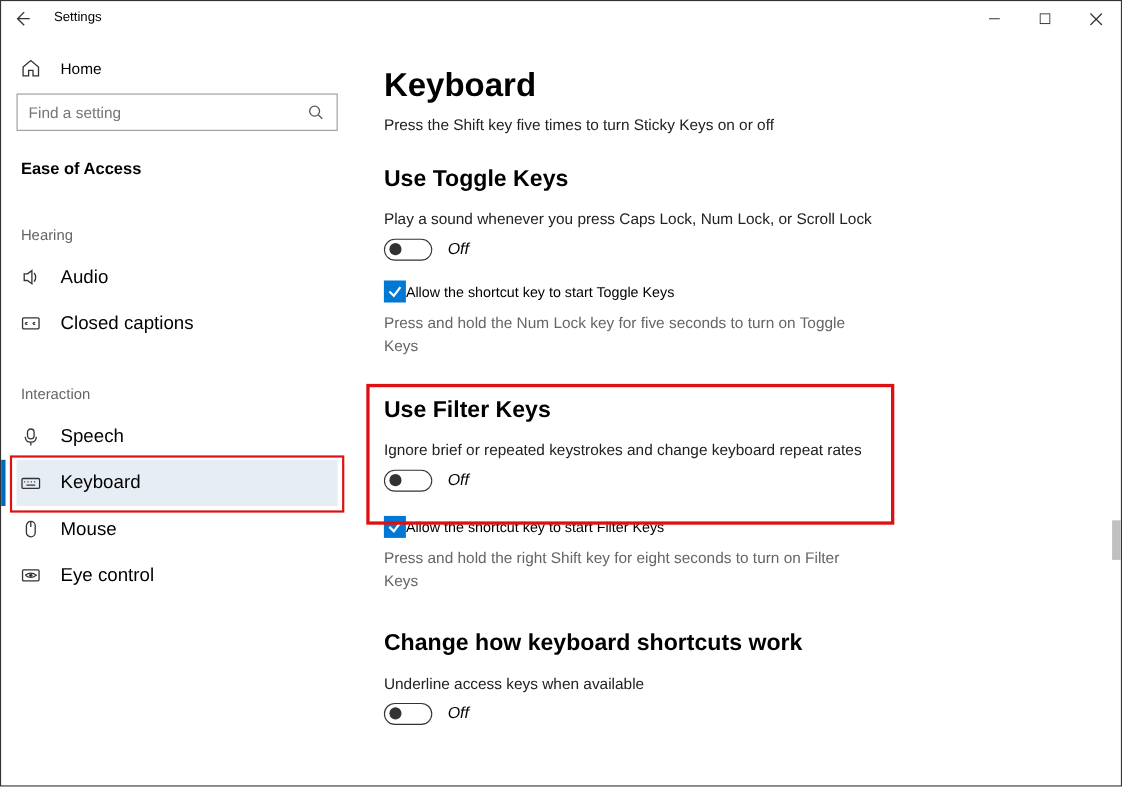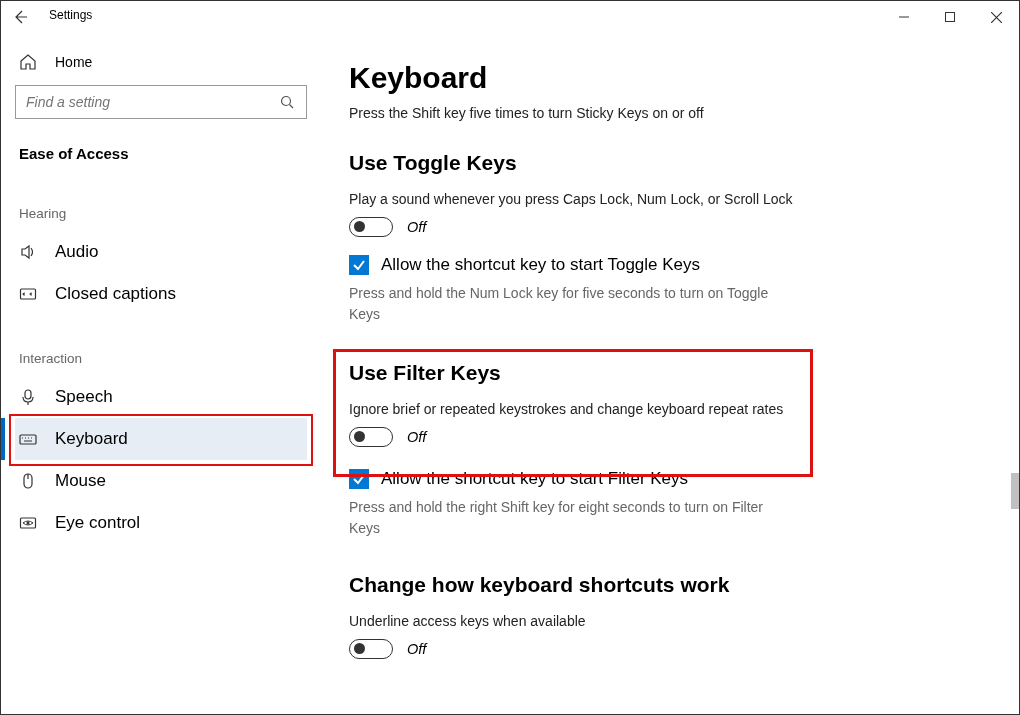--- a/index.html
+++ b/index.html
@@ -54,21 +54,20 @@
   background:#fff;
   height:34px;
   margin-bottom:22px;
 }
 .search input {
   border:none; outline:none;
   width:100%; height:100%;
   padding:0 34px 0 10px;
   font-size:14px;
   background:transparent;
-  font-style:italic;
 }
 .search .search-icon {
   position:absolute; right:10px; top:50%; transform:translateY(-50%);
   color:#555;
 }
 .category-title {
   font-weight:600; font-size:15px;
   padding: 4px 0 8px 4px;
 }
 .section-label {
@@ -112,21 +111,21 @@
 .toggle-row { display:flex; align-items:center; gap:14px; margin-bottom:18px;font-style:italic; }
 .toggle {
   width:44px; height:20px; border:1.6px solid #333; border-radius:12px;
   position:relative; background:#fff;
 }
 .toggle .knob {
   position:absolute; width:11px; height:11px; border-radius:50%;
   background:#333; top:3px; left:4px;
 }
 .toggle-label { font-size:14.5px; }
-.check-row { display:flex; align-items:center; gap:12px; font-size:17px; margin-bottom:8px; }
+.check-row { display:flex; align-items:center; font-size:13px; margin-bottom:8px; }
 .checkbox {
   width:20px; height:20px; background:#0078d4;
   display:flex; align-items:center; justify-content:center; color:#fff;
 }
 .hint { color:#666; font-size:14px; margin-bottom:28px; max-width:440px; line-height:1.5; }
 
 .red-box-main {
   position:absolute;
   border:3px solid #d11;
   pointer-events:none;

